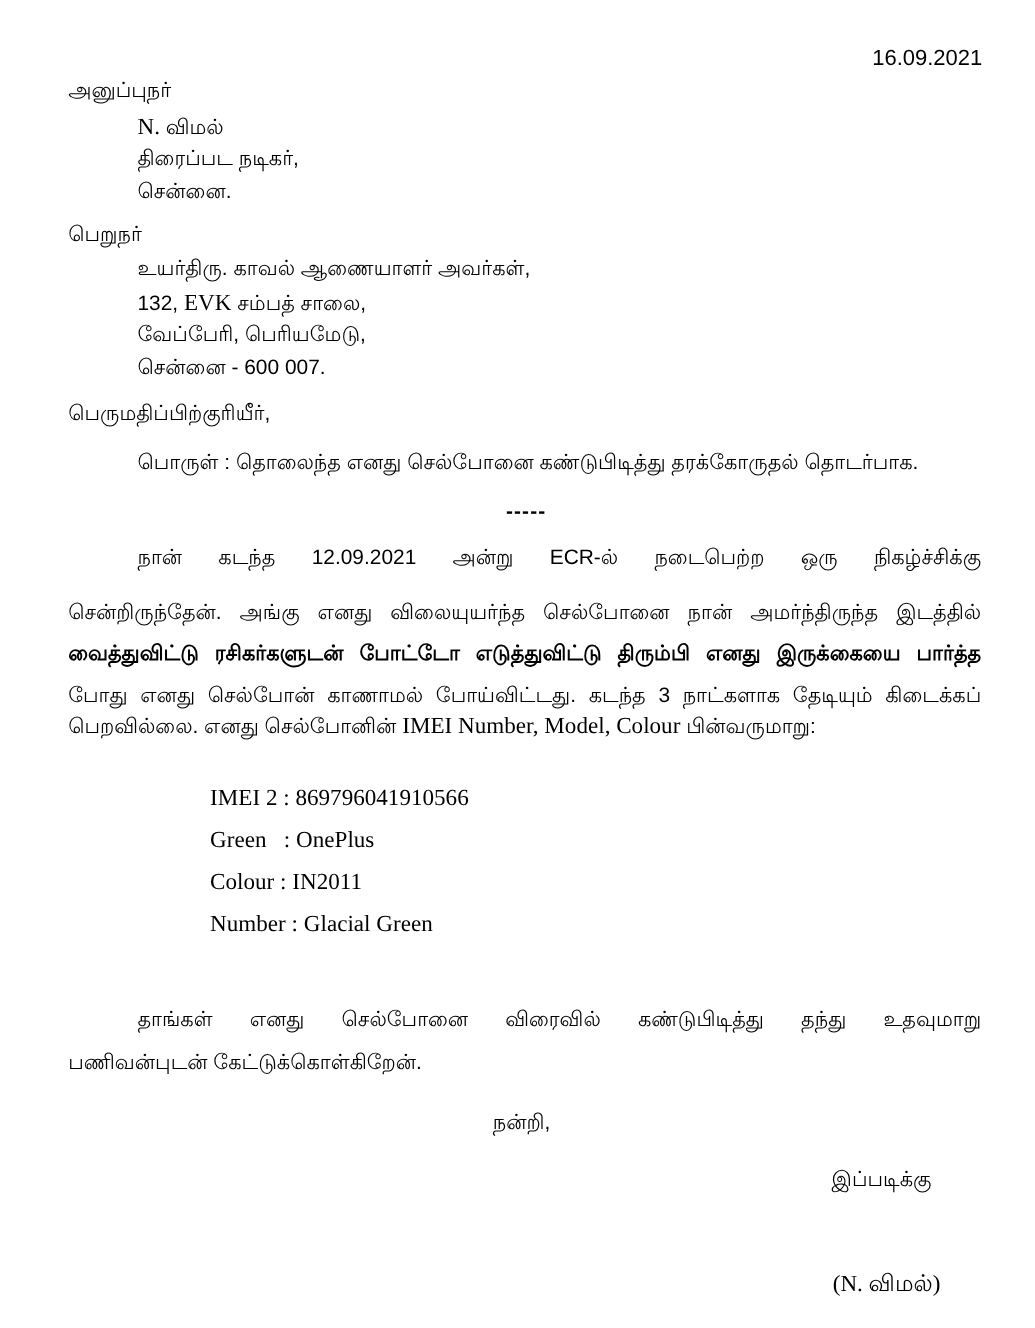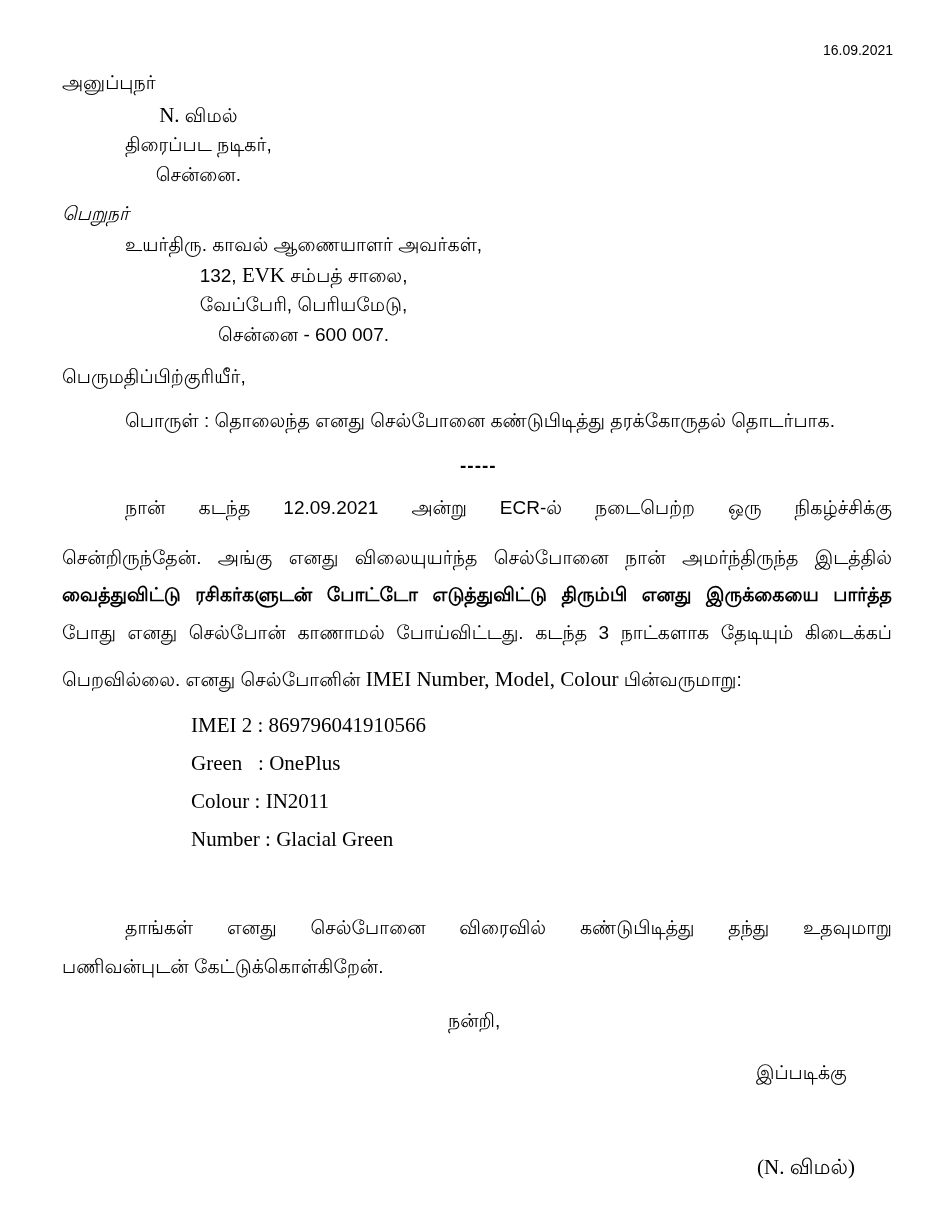--- a/index.html
+++ b/index.html
@@ -11,23 +11,23 @@
       width: 941px;
       height: 1207px;
       position: relative;
       overflow: hidden;
       color: #000000;
       font-family: "Liberation Sans", "DejaVu Sans", sans-serif;
       font-size: 19px;
     }
     .abs { position: absolute; white-space: nowrap; }
     .serif { font-family: "Liberation Serif", "DejaVu Serif", serif; font-size: 21px; }
-    .date { right: 48px; top: 42px; font-size: 14px; text-align: center; }
+    .date { right: 48px; top: 42px; font-size: 20px; text-align: center; }
     .label { left: 62px; }
-    .indent { left: 125px; text-align: center; }
+    .indent { left: 125px; }
     .block-line { height: 30px; line-height: 30px; }
     .justify-line {
       position: absolute;
       left: 62px;
       width: 830px;
       text-align: justify;
       text-align-last: justify;
       white-space: nowrap;
       line-height: 30px;
     }
@@ -52,38 +52,38 @@
 
   <div class="abs date">16.09.2021</div>
 
   <div class="abs label" style="top:72px;">அனுப்புநர்</div>
   <div class="abs indent" style="top:100px;">
     <div class="block-line"><span class="serif">N.</span><span> விமல்</span></div>
     <div class="block-line">திரைப்பட நடிகர்,</div>
     <div class="block-line">சென்னை.</div>
   </div>
 
-  <div class="abs label" style="top:203px;font-style:italic;">பெறுநர்</div>
+  <div class="abs label" style="top:203px;">பெறுநர்</div>
   <div class="abs indent" style="top:230px;">
     <div class="block-line">உயர்திரு. காவல் ஆணையாளர் அவர்கள்,</div>
     <div class="block-line"><span>132,</span><span class="serif"> EVK</span><span> சம்பத் சாலை,</span></div>
     <div class="block-line">வேப்பேரி, பெரியமேடு,</div>
     <div class="block-line">சென்னை - 600 007.</div>
   </div>
 
   <div class="abs label" style="top:366px;">பெருமதிப்பிற்குரியீர்,</div>
   <div class="abs indent" style="top:410px;">பொருள் : தொலைந்த எனது செல்போனை கண்டுபிடித்து தரக்கோருதல் தொடர்பாக.</div>
   <div class="abs sep">-----</div>
 
   <div>
     <div class="justify-line first" style="top:493px;">நான் கடந்த 12.09.2021 அன்று ECR-ல் நடைபெற்ற ஒரு நிகழ்ச்சிக்கு</div>
     <div class="justify-line" style="top:543px;">சென்றிருந்தேன். அங்கு எனது விலையுயர்ந்த செல்போனை நான் அமர்ந்திருந்த இடத்தில்</div>
     <div class="justify-line" style="top:580px;font-weight:bold;">வைத்துவிட்டு ரசிகர்களுடன் போட்டோ எடுத்துவிட்டு திரும்பி எனது இருக்கையை பார்த்த</div>
     <div class="justify-line" style="top:618px;">போது எனது செல்போன் காணாமல் போய்விட்டது. கடந்த 3 நாட்களாக தேடியும் கிடைக்கப்</div>
-    <div class="plain-line" style="top:664px;"><span>பெறவில்லை. எனது செல்போனின் </span><span class="serif">IMEI Number, Model, Colour</span><span> பின்வருமாறு:</span></div>
+    <div class="plain-line" style="top:644px;"><span>பெறவில்லை. எனது செல்போனின் </span><span class="serif">IMEI Number, Model, Colour</span><span> பின்வருமாறு:</span></div>
   </div>
 
   <div class="abs spec-list serif">
     <div class="spec-row"><span>IMEI 2</span><span> : </span><span>869796041910566</span></div>
     <div class="spec-row"><span>Green</span><span>&nbsp;&nbsp; : </span><span>OnePlus</span></div>
     <div class="spec-row"><span>Colour</span><span> : </span><span>IN2011</span></div>
     <div class="spec-row"><span>Number</span><span> : </span><span>Glacial Green</span></div>
   </div>
 
   <div>

